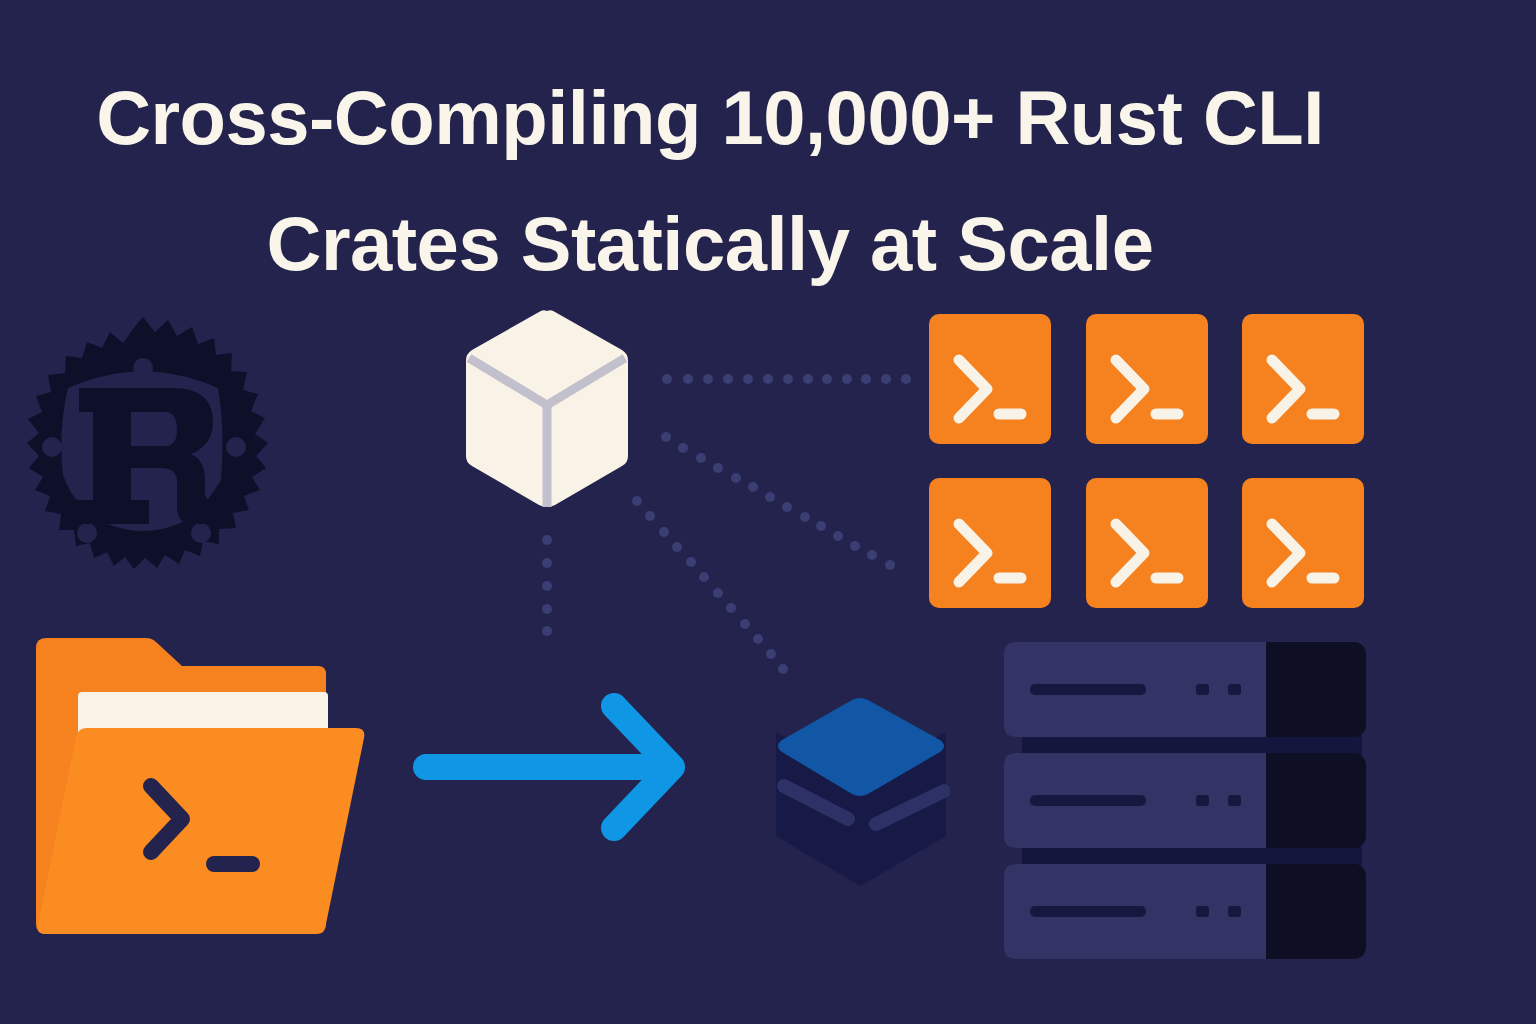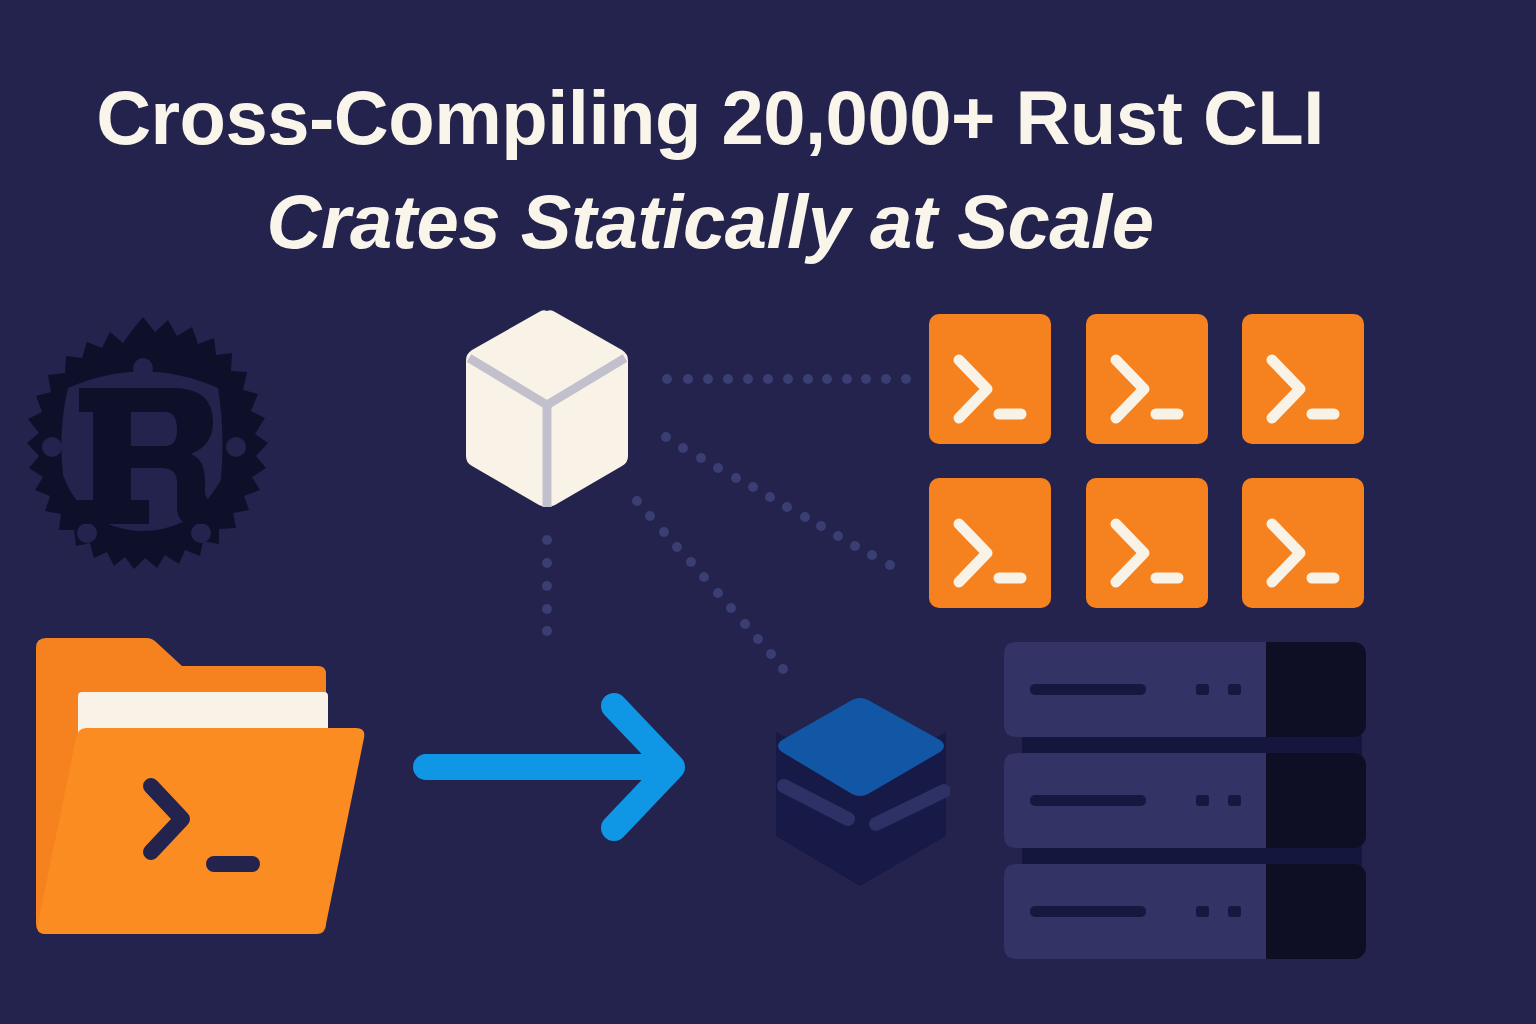--- a/index.html
+++ b/index.html
@@ -9,30 +9,30 @@
     position:relative;
     font-family:"Liberation Sans", "DejaVu Sans", sans-serif;
   }
   .title-line {
     position:absolute; left:0; width:1420px;
     text-align:center; color:#faf5ea; font-weight:bold;
     font-size:76px; letter-spacing:-0.5px; line-height:1;
     white-space:nowrap;
   }
   #t1 { top:80px; }
-  #t2 { top:184px;font-style:italic; }
+  #t2 { top:206px; }
   .abs { position:absolute; }
   svg { display:block; }
   .tile { position:absolute; width:122px; height:130px; background:#f6821f; border-radius:10px; }
   .tile svg { position:absolute; left:0; top:0; }
 </style>
 </head>
 <body>
 
-<div id="t1" class="title-line">Cross-Compiling 20,000+ Rust CLI</div>
+<div id="t1" class="title-line">Cross-Compiling 10,000+ Rust CLI</div>
 <div id="t2" class="title-line">Crates Statically at Scale</div>
 
 <svg class="abs" style="left:0;top:0;" width="1536" height="1024">
   <g fill="#3a3e72">
 
     <circle cx="667" cy="379" r="5"></circle>
       <circle cx="688" cy="379" r="5"></circle>
       <circle cx="708" cy="379" r="5"></circle>
     <circle cx="728" cy="379" r="5"></circle>
       <circle cx="748" cy="379" r="5"></circle>

